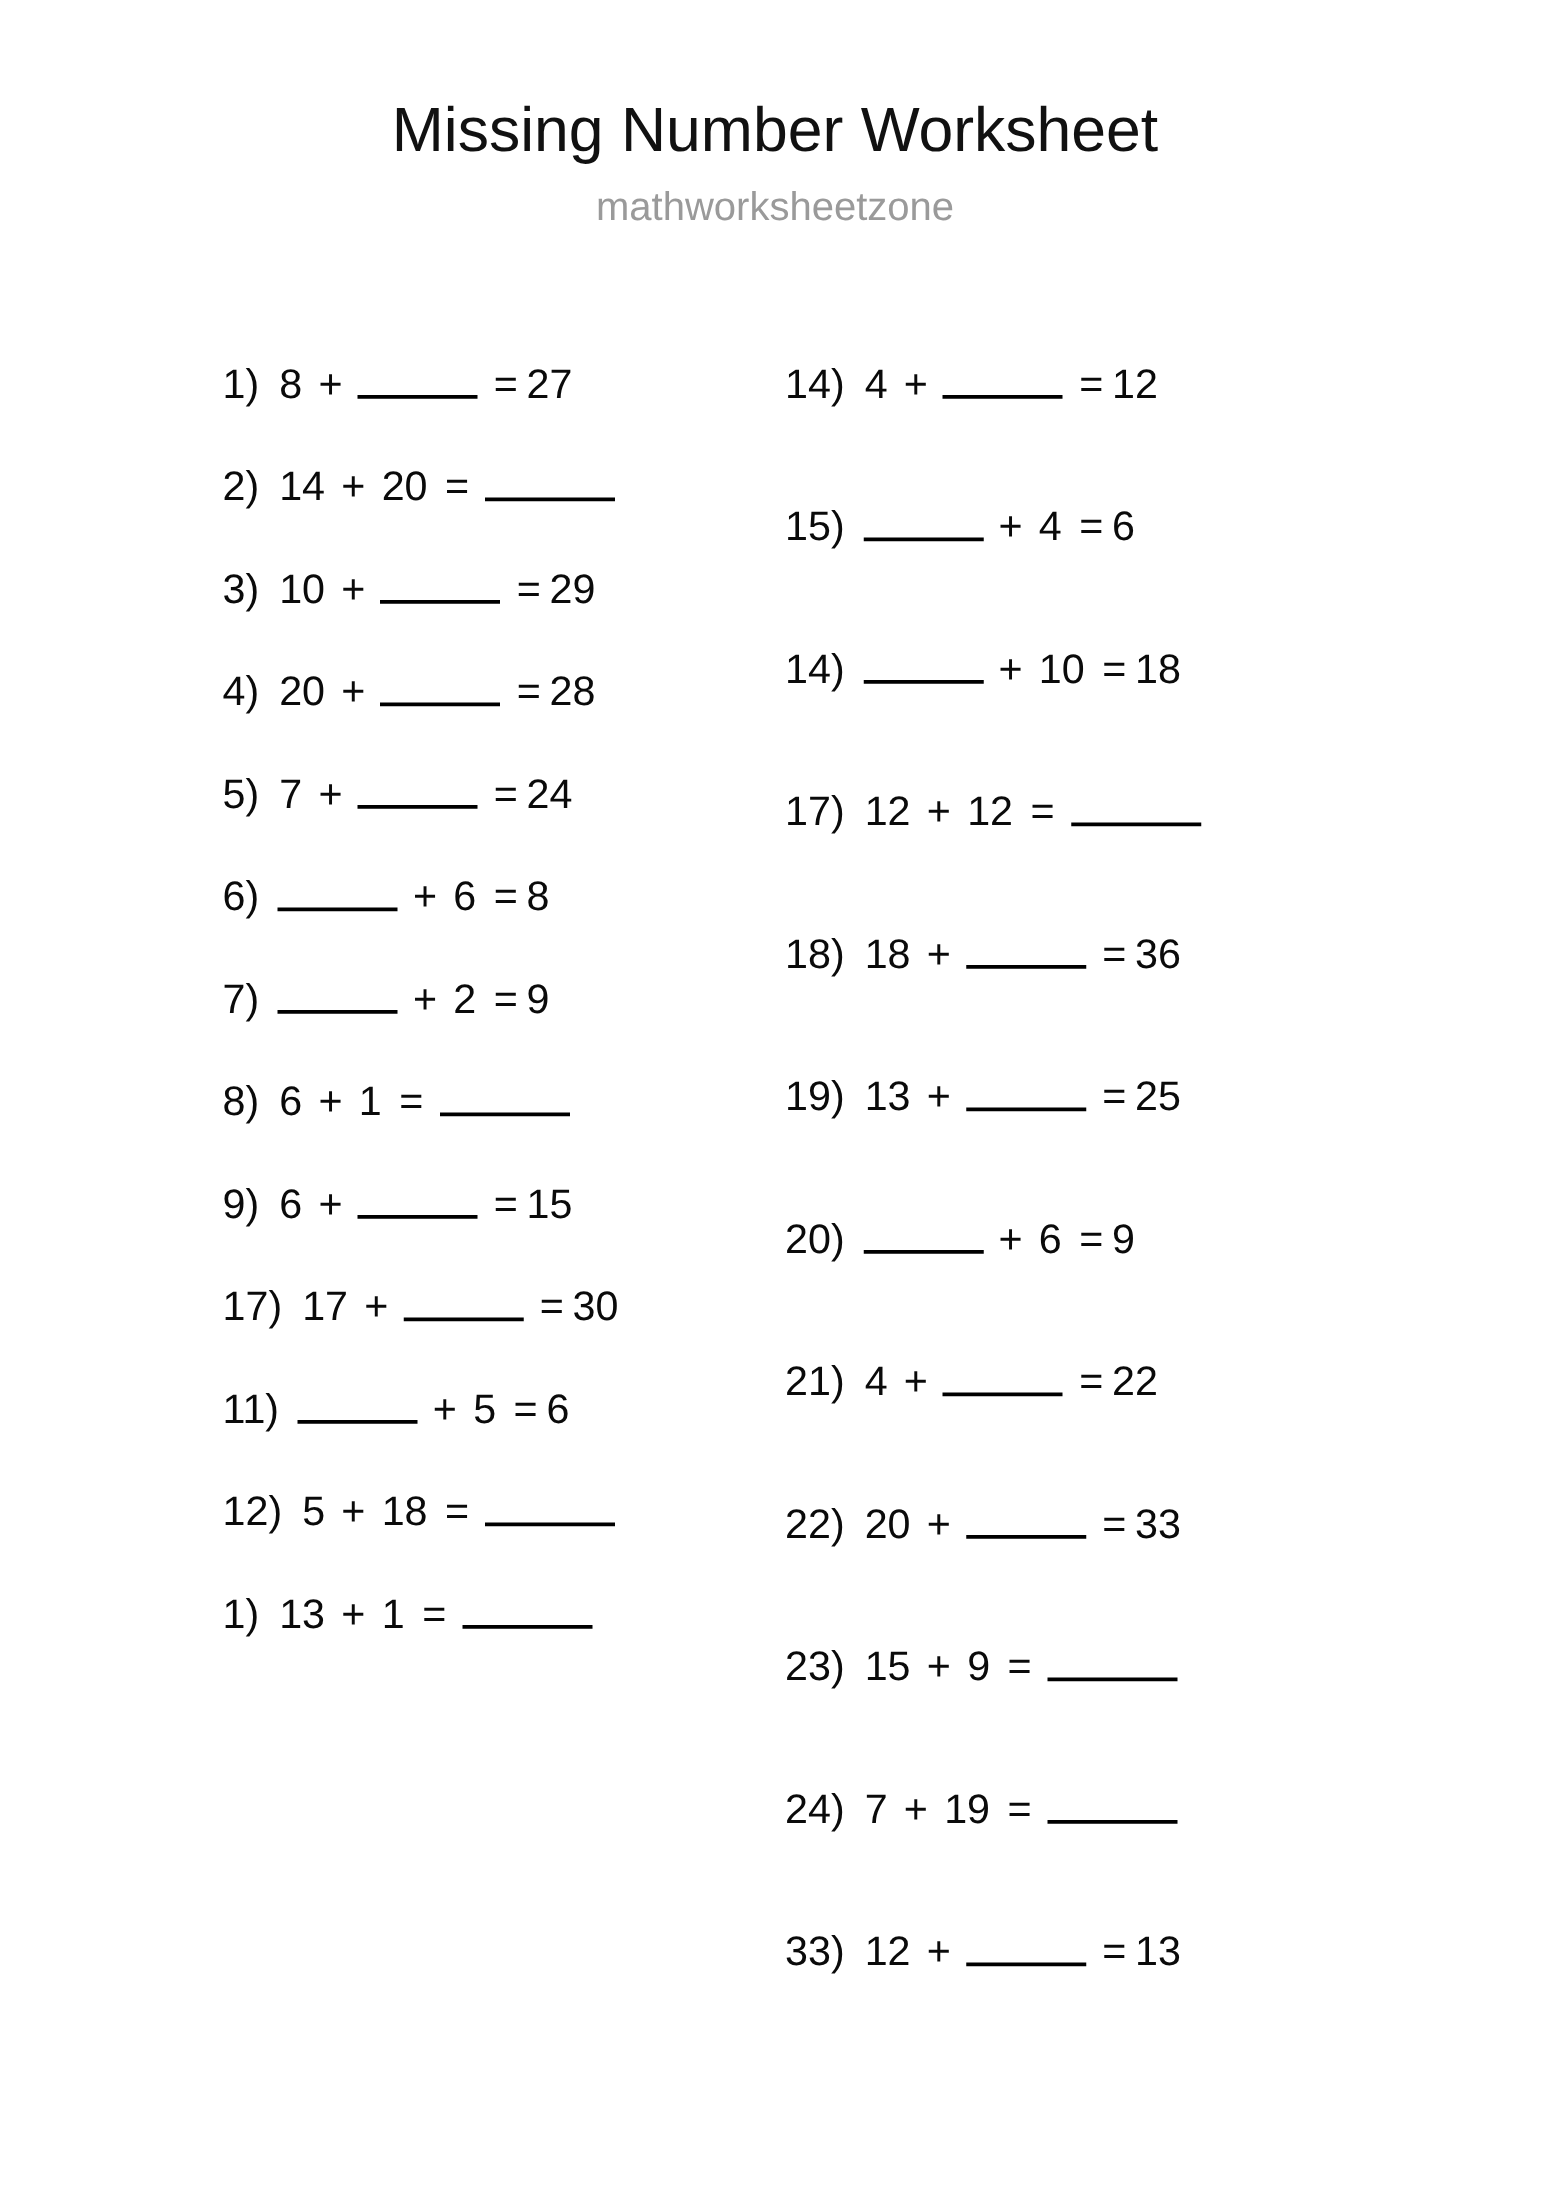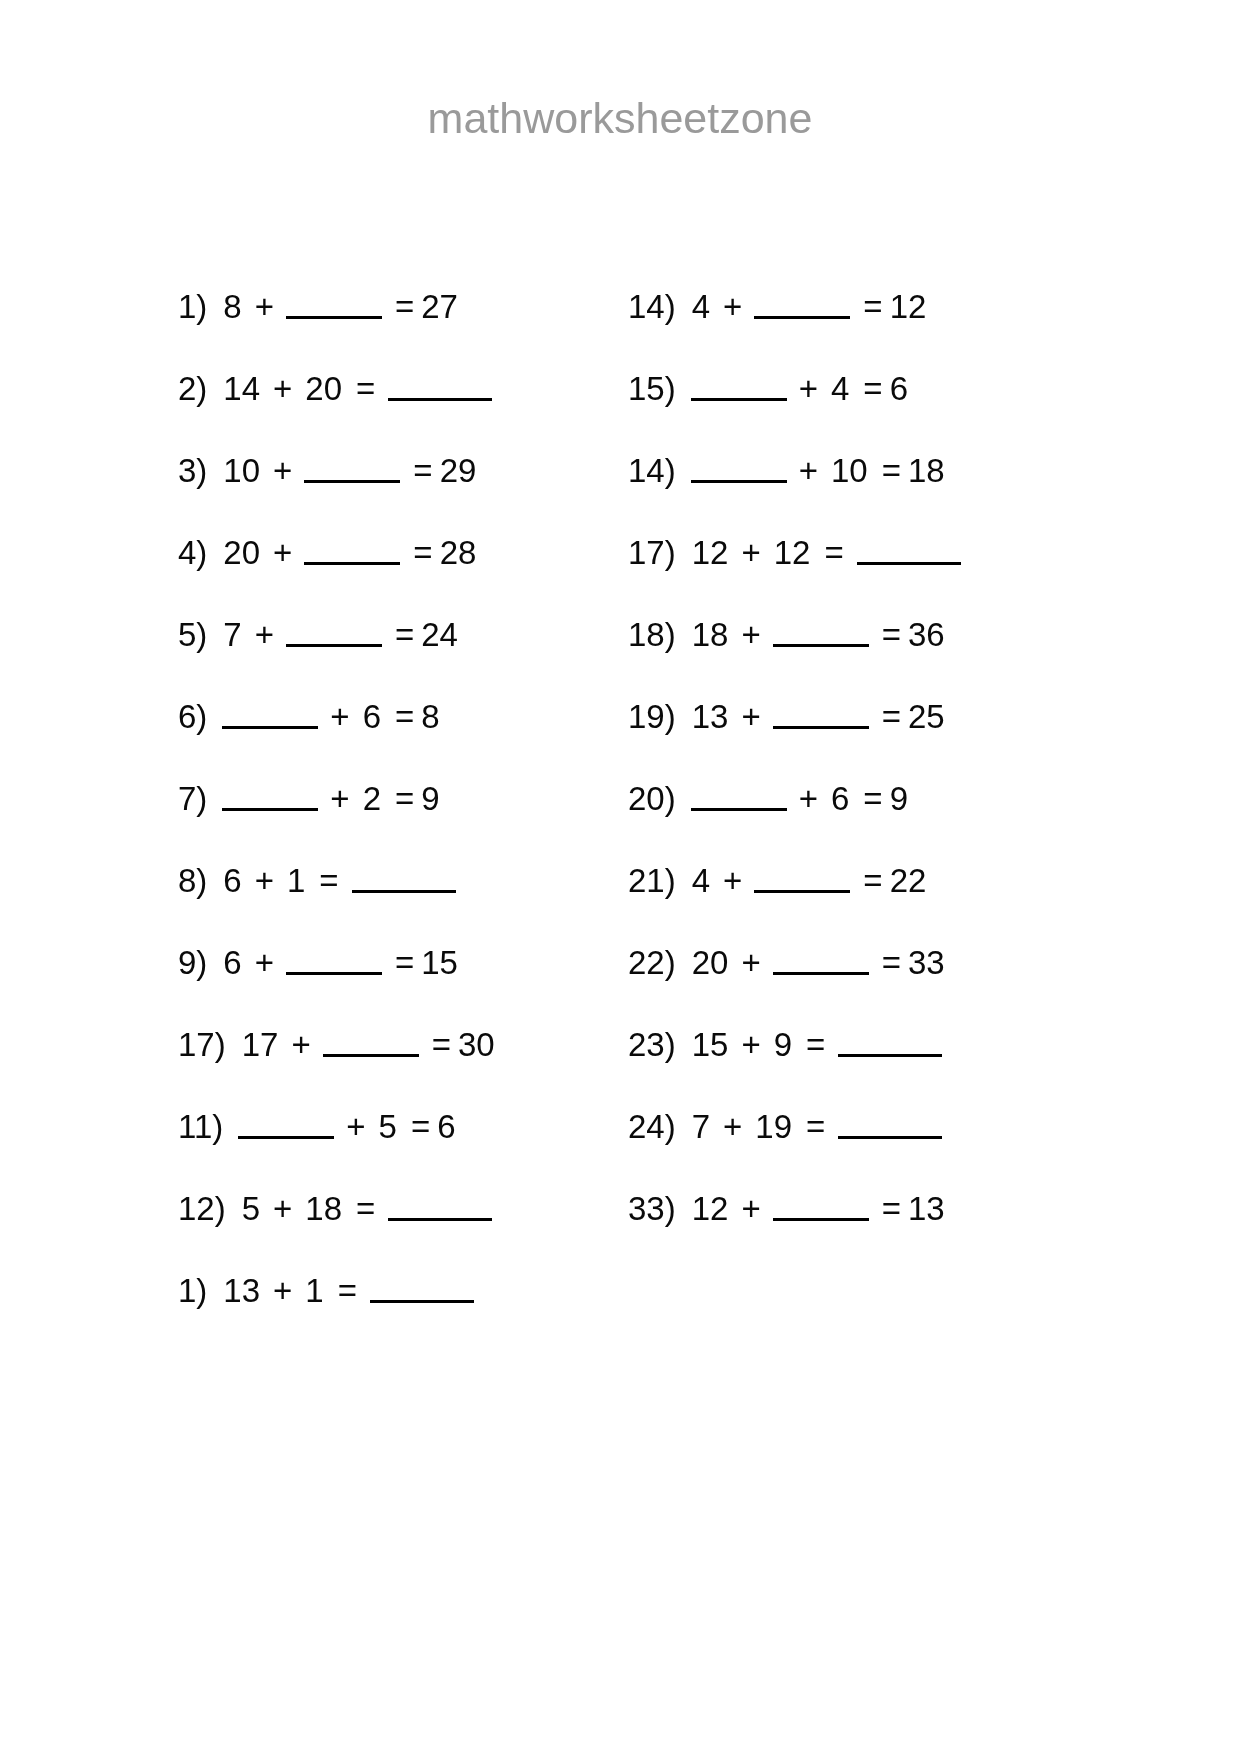--- a/index.html
+++ b/index.html
@@ -29,21 +29,21 @@
   .worksheet-title {
     font-size: 50px;
     font-weight: 400;
     line-height: 1.05;
     letter-spacing: 0px;
     color: #111111;
     margin: 0;
     font-family: "Liberation Sans", sans-serif;
   }
   .worksheet-subtitle {
-    font-size: 43px;
+    font-size: 32px;
     font-weight: 400;
     color: #9a9a9a;
     margin: 16px 0 0 0;
     font-family: "Liberation Sans", sans-serif;
   }
   .problems {
     position: absolute;
     top: 290px;
     left: 0;
     width: 1240px;
@@ -54,20 +54,21 @@
     display: flex;
     flex-direction: column;
   }
   .column-left {
     width: 450px;
     margin-left: 178px;
   }
   .column-right {
     width: 430px;
     margin-left: 0px;
+    gap: 32px;
   }
   .problem {
     font-size: 33px;
     line-height: 1;
     height: 82px;
     display: flex;
     align-items: flex-start;
     white-space: nowrap;
     color: #0a0a0a;
   }
@@ -93,20 +94,21 @@
   .blank.wide {
     width: 104px;
   }
 </style>
 </head>
 <body>
 
 <div class="sheet">
 
   <div class="header">
+    <h1 class="worksheet-title">Missing Number Worksheet</h1>
     <div class="worksheet-subtitle">mathworksheetzone</div>
   </div>
 
   <div class="problems">
     <div class="column column-left">
         <div class="problem">
           <span class="num">1)</span>
           <span class="term">8</span>
           <span class="op">+</span>
           <span class="blank"></span>

